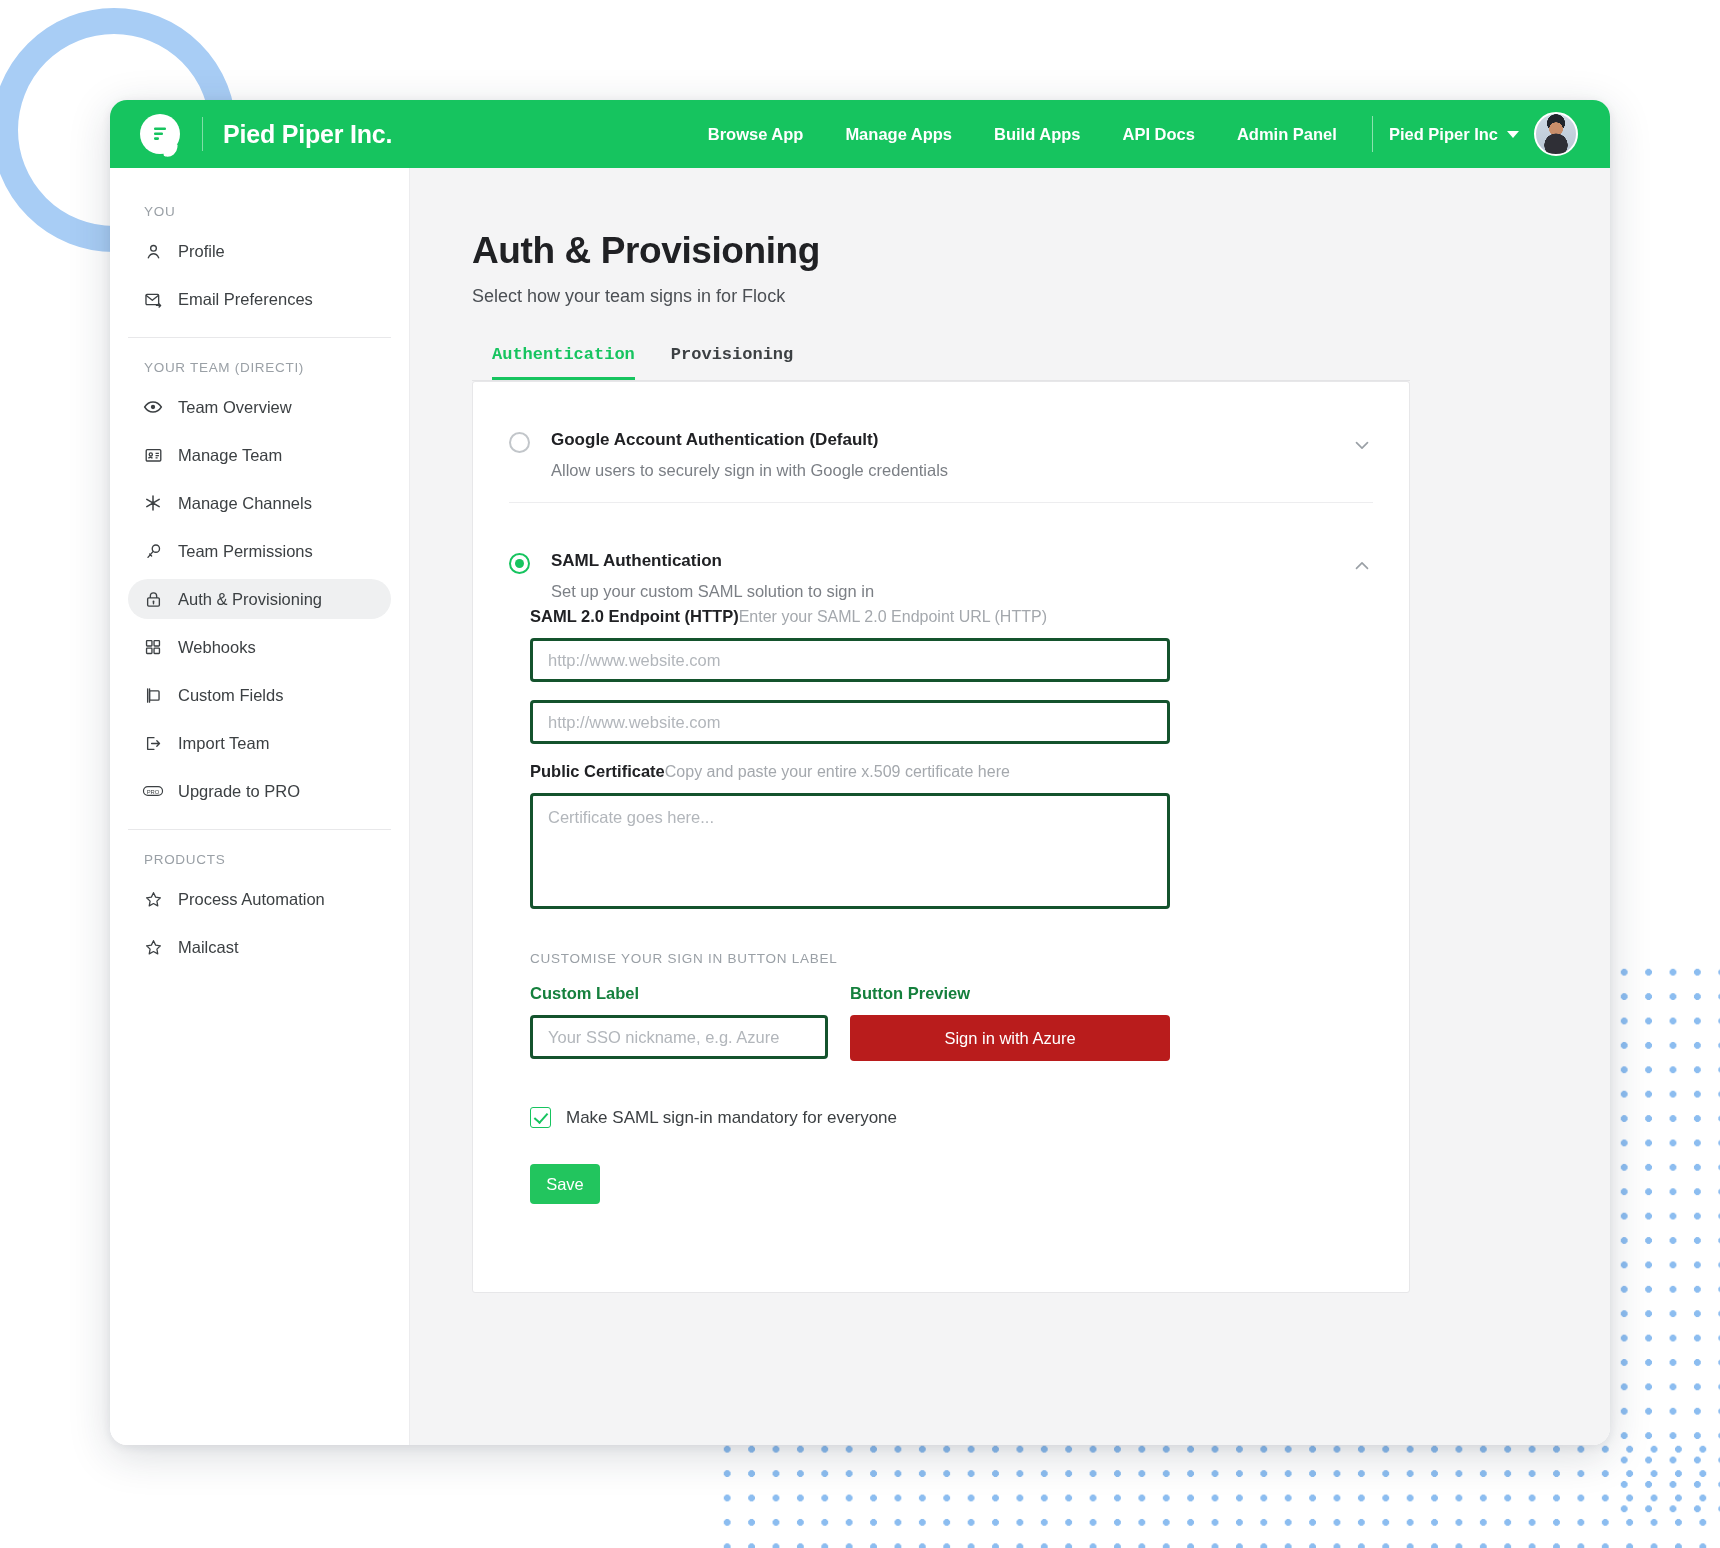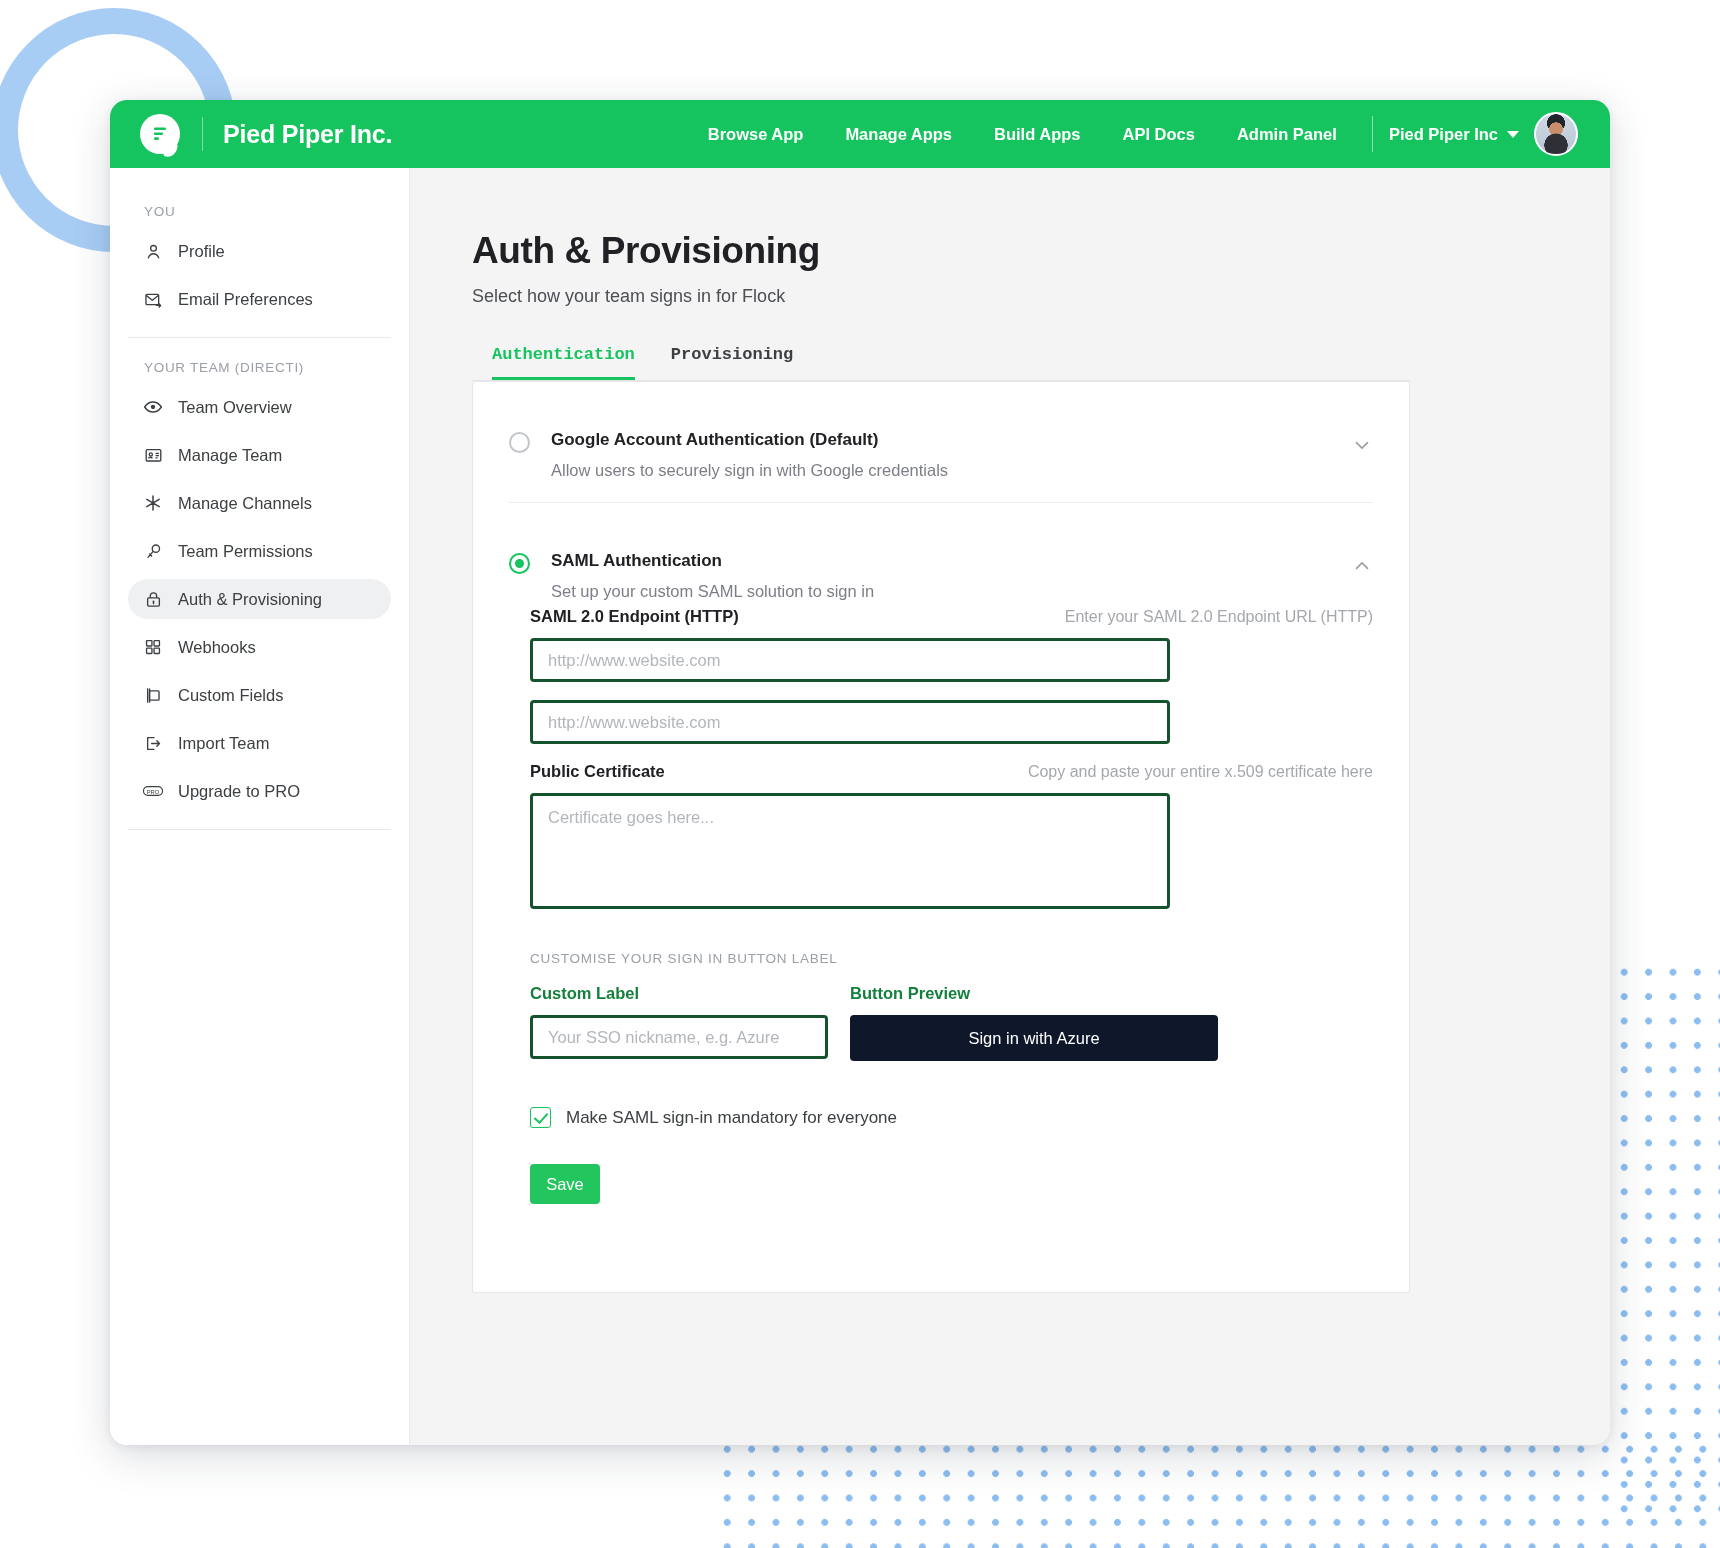--- a/index.html
+++ b/index.html
@@ -149,35 +149,35 @@
   .chev { width: 22px; height: 22px; color: #9aa0a6; flex: 0 0 22px; margin-top: 4px; cursor: pointer; }
   .opt-sep { height: 1px; background: #ededef; margin: 0 36px; }
 
   
   .form { padding: 6px 36px 0 36px; }
   .sec-label {
     font-size: 13.5px; color: #9aa0a6; letter-spacing: 0.75px;
     margin: 26px 0 18px 21px;
   }
   .field { margin: 0 0 18px 21px; }
-  .field-head { display: flex; align-items: baseline; justify-content: space-between; margin-bottom: 12px; }
+  .field-head { display: flex; align-items: baseline; justify-content: flex-start; margin-bottom: 12px; }
   .field-label { font-size: 16.5px; font-weight: 700; color: #202124; }
   .field-hint { font-size: 16px; color: #a4a8ad; }
   .inp {
     width: 640px; height: 44px; border: 3px solid #14532d; border-radius: 4px;
     background: #fff; display: flex; align-items: center; padding: 0 15px;
     font-size: 16.5px; color: #b2b6bb;
   }
   .inp.ta { height: 116px; align-items: flex-start; padding-top: 12px; }
 
   .two-col { display: flex; gap: 22px; margin: 0 0 0 21px; }
   .col-label { font-size: 16.5px; font-weight: 700; color: #15803d; margin-bottom: 12px; }
   .inp.small { width: 298px; }
   .btn-preview {
-    width: 368px; height: 46px; background: #0f172a; color: #fff;
+    width: 320px; height: 46px; background: #b91c1c; color: #fff;
     border-radius: 4px; display: flex; align-items: center; justify-content: center;
     font-size: 16.5px; cursor: pointer;
   }
 
   .check-row { display: flex; align-items: center; gap: 15px; margin: 46px 0 0 21px; }
   .cbox {
     width: 21px; height: 21px; border: 1.6px solid #16c45f; border-radius: 3px;
     background: #fff; position: relative; flex: 0 0 21px;
   }
   .cbox::after {
@@ -361,20 +361,41 @@
                 <rect x="2" y="5" width="26" height="12" rx="6"></rect>
                 <text x="15" y="14.6" font-size="8" font-family="Liberation Sans, sans-serif" fill="currentColor" stroke="none" text-anchor="middle">PRO</text>
               </svg>
             </span>
             <span>Upgrade to PRO</span>
           </div>
         </div>
 
         <div class="side-sep"></div>
 
+        <div class="side-section">
+          <div class="side-head">PRODUCTS</div>
+
+          <div class="side-item">
+            <span class="side-ico">
+              <svg width="19" height="19" viewBox="0 0 24 24" fill="none" stroke="currentColor" stroke-width="1.6" stroke-linejoin="round">
+                <path d="M12 3.4l2.7 5.6 6 .8-4.4 4.2 1.1 6-5.4-2.9-5.4 2.9 1.1-6L3.3 9.8l6-.8z"></path>
+              </svg>
+            </span>
+            <span>Process Automation</span>
+          </div>
+
+          <div class="side-item">
+            <span class="side-ico">
+              <svg width="19" height="19" viewBox="0 0 24 24" fill="none" stroke="currentColor" stroke-width="1.6" stroke-linejoin="round">
+                <path d="M12 3.4l2.7 5.6 6 .8-4.4 4.2 1.1 6-5.4-2.9-5.4 2.9 1.1-6L3.3 9.8l6-.8z"></path>
+              </svg>
+            </span>
+            <span>Mailcast</span>
+          </div>
+        </div>
       </div>
 
       <div class="main">
         <h1 class="page-title">Auth &amp; Provisioning</h1>
         <p class="page-sub">Select how your team signs in for Flock</p>
 
         <div class="tabs">
           <div class="tab active">Authentication</div>
           <div class="tab">Provisioning</div>
         </div>

